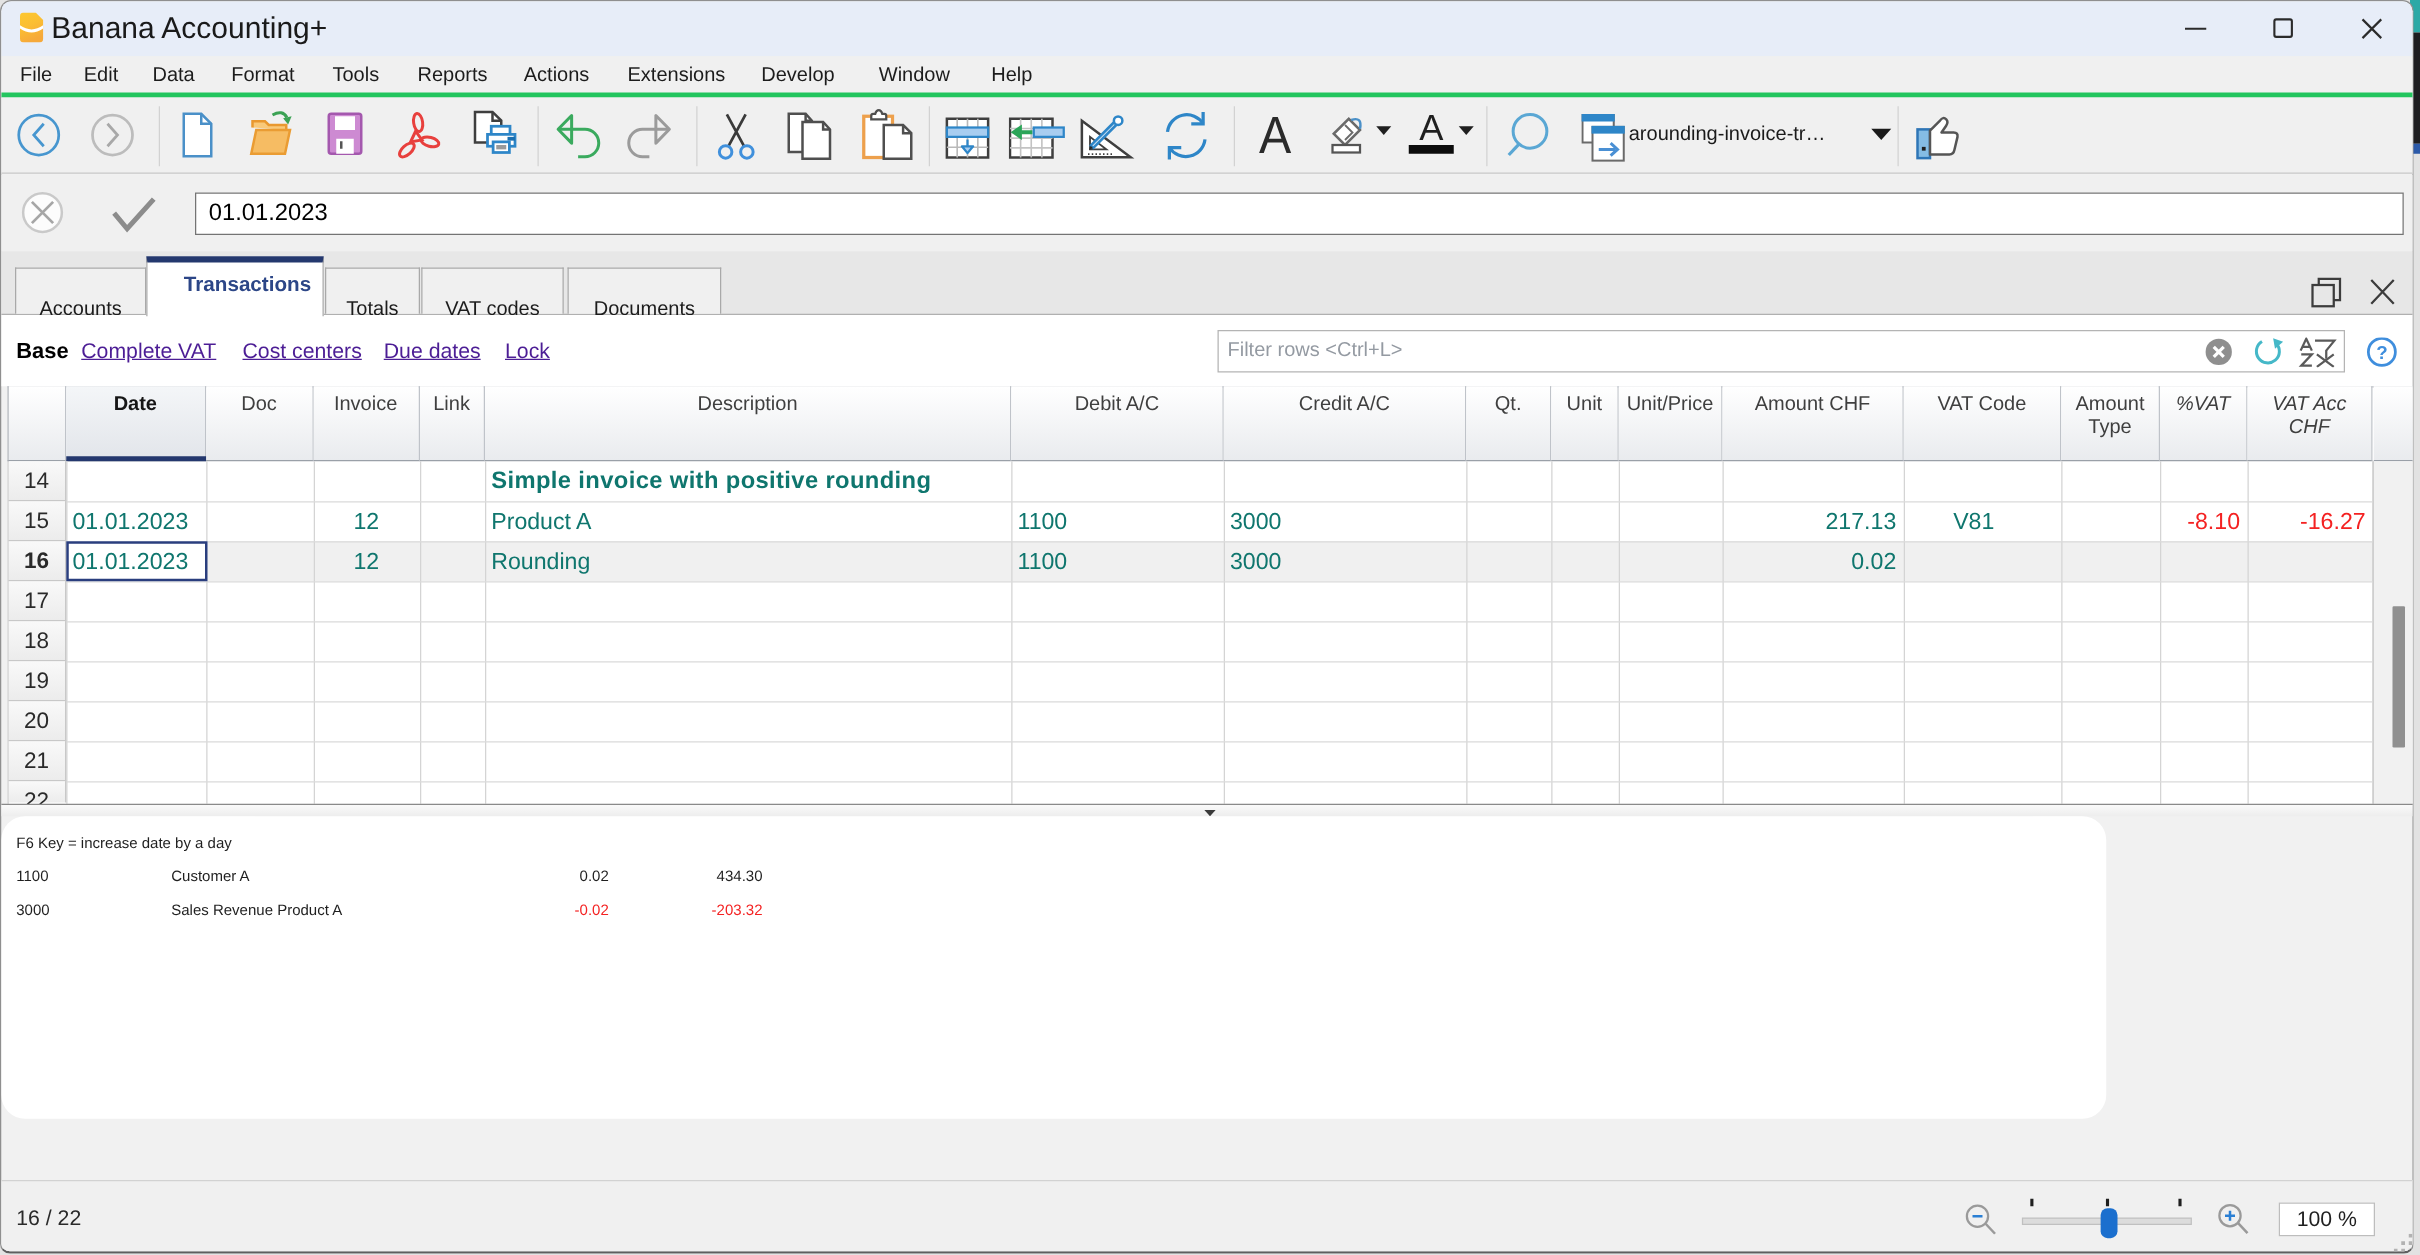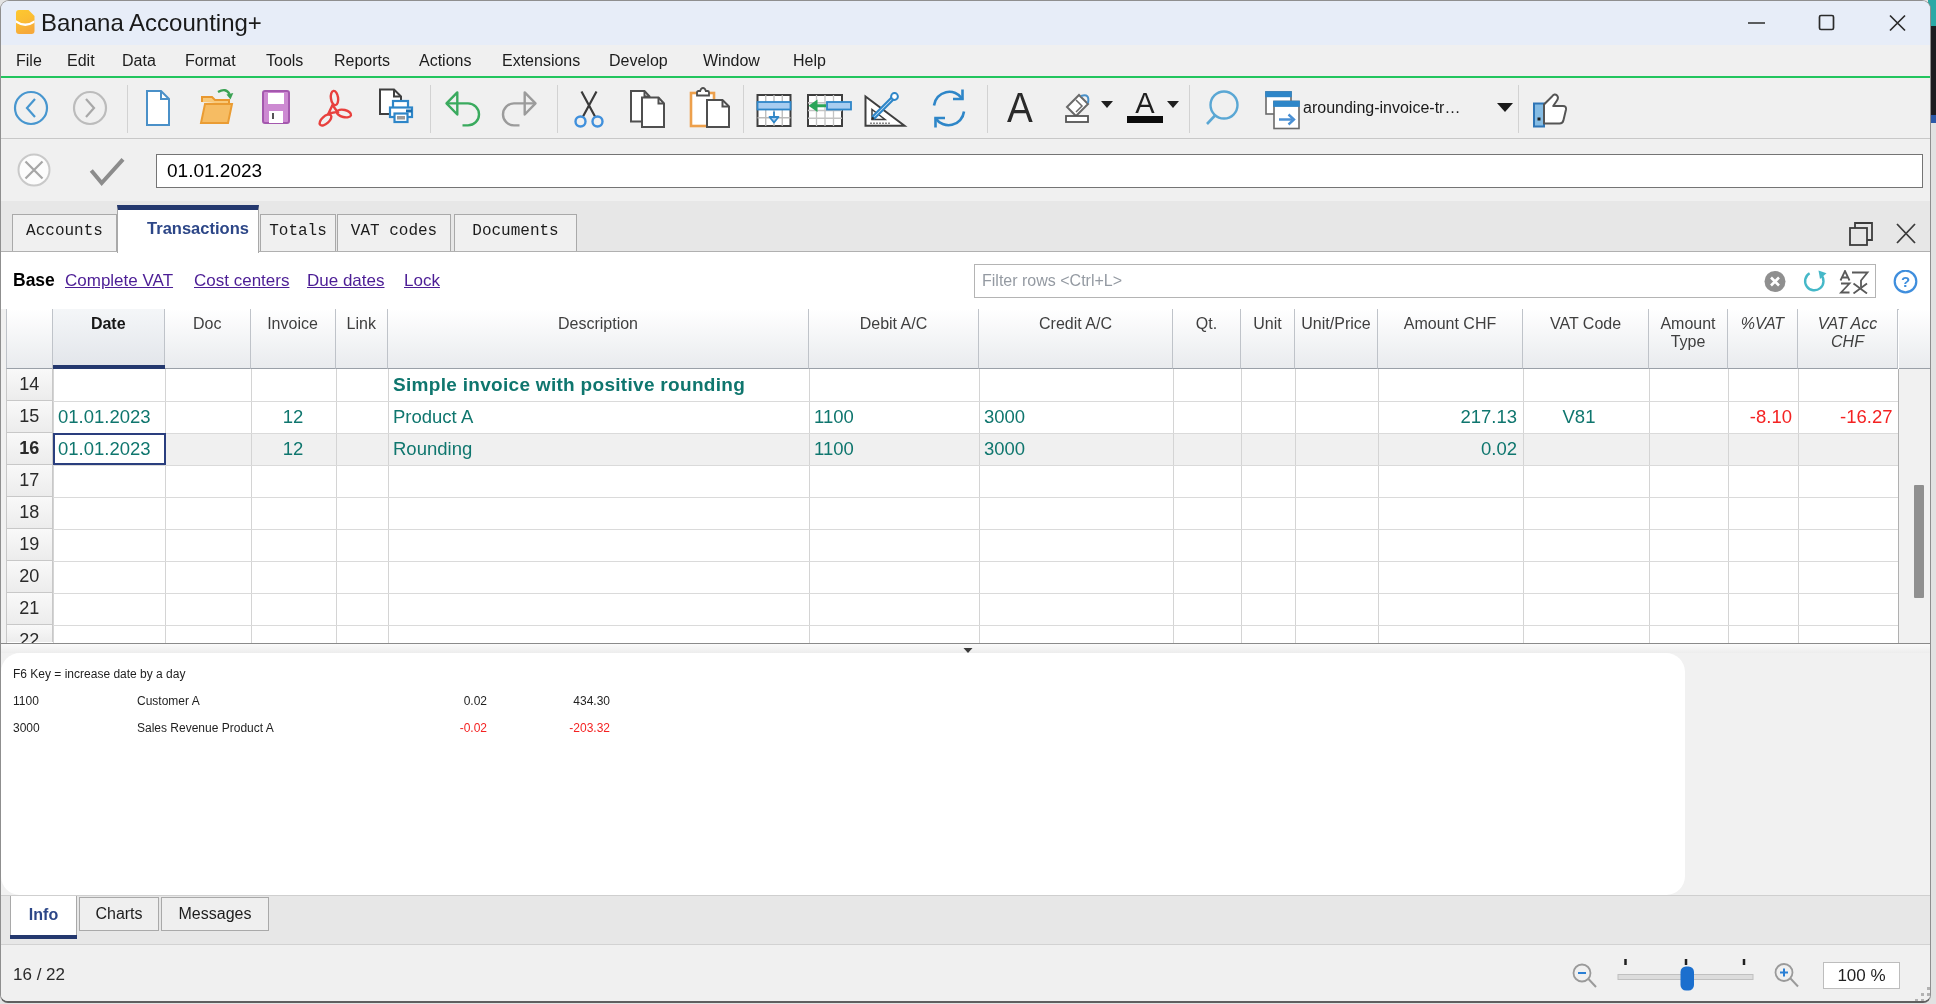--- a/index.html
+++ b/index.html
@@ -12,33 +12,33 @@
   #sliver .teal { position:absolute; left:0; top:0; width:8px; height:26px; background:#2ba9a6; }
   #sliver .dark { position:absolute; left:0; top:26px; width:8px; height:89px; background:#1d1d20; }
   #sliver .blue { position:absolute; left:0; top:115px; width:8px; height:8px; background:#2b59a8; }
   
   #win { left:0; top:0; width:1931px; height:1003px; background:#f1f1f1;
          border:1px solid #8f8f8f; border-bottom:2px solid #5f5f5f; border-radius:9px 9px 8px 8px; overflow:hidden; }
   
   #titlebar { left:0; top:0; width:1930px; height:44px; background:#e7edf8; }
   #title-text { left:40px; top:0; height:44px; line-height:44px; font-size:24px; color:#1a1a1a; }
   
-  #menubar { left:0; top:44px; width:1930px; height:33px; background:#f0f0f0; border-bottom:2px solid #22c55e; }
+  #menubar { left:0; top:44px; width:1930px; height:33px; background:#f0f0f0; border-bottom:4px solid #22c55e; }
   .menu-item { position:absolute; top:0; height:33px; line-height:32px; font-size:16px; color:#1c1c1c; }
   
   #toolbar { left:0; top:77px; width:1930px; height:61px; background:#f0f0f0; border-bottom:1px solid #c8c8c8; }
   .tsep { position:absolute; top:7px; width:1px; height:48px; background:#d2d2d2; }
   .ticon { position:absolute; top:0; }
   
   #inputrow { left:0; top:139px; width:1930px; height:61px; background:#f0f0f0; }
   #editfield { position:absolute; left:155px; top:14px; width:1767px; height:34px; background:#fff; border:1px solid #747474; font-size:19px; color:#000; line-height:32px; padding-left:10px; }
   
   #tabband { left:0; top:200px; width:1930px; height:51px; background:#e7e7e7; border-bottom:1px solid #b0b0b0; }
   .tab { position:absolute; top:13px; height:37px; background:#f0f0f0; border:1px solid #a9a9a9; border-bottom:none; font-size:16px; color:#1c1c1c; text-align:center; }
-  .tab span { display:block; margin-top:7px;font-family:Liberation Mono, monospace; }
+  .tab span { display:block; margin-top:24px; }
   #tab-sel { position:absolute; left:116px; top:204px; width:142px; height:48px; background:#fff; border-left:1px solid #a9a9a9; border-right:1px solid #a9a9a9; border-top:5px solid #24386e; z-index:3; text-align:center;padding-left:20px; }
   #tab-sel span { display:block; margin-top:9px; font-size:16.5px; font-weight:bold; color:#2c4687; }
   
   #linksrow { left:0; top:251px; width:1930px; height:57px; background:#fff; }
   .blink { position:absolute; top:19px; font-size:17px; color:#4c1d95; text-decoration:underline; }
   
   #tablewrap { left:5px; top:308px; width:1925px; height:334px; background:#fff;text-decoration:underline; }
   .hcell { position:absolute; top:0; height:60px; background:linear-gradient(#ffffff,#e9ebee); border-right:1px solid #bfc3c9; border-bottom:1px solid #9aa0a8; text-align:center; font-size:16px; color:#3f3f3f; }
   .hl1 { display:block; margin-top:6px; }
   .hl2 { display:block; margin-top:0px; }
@@ -422,26 +422,20 @@
       <div class="abs" style="left:12px;top:14px">F6 Key = increase date by a day</div>
       <div class="abs" style="left:12px;top:41px">1100</div>
       <div class="abs" style="left:136px;top:41px">Customer A</div>
       <div class="abs" style="left:386px;top:41px;width:100px;text-align:right">0.02</div>
       <div class="abs" style="left:489px;top:41px;width:120px;text-align:right">434.30</div>
       <div class="abs" style="left:12px;top:68px">3000</div>
       <div class="abs" style="left:136px;top:68px">Sales Revenue Product A</div>
       <div class="abs red" style="left:386px;top:68px;width:100px;text-align:right">-0.02</div>
       <div class="abs red" style="left:489px;top:68px;width:120px;text-align:right">-203.32</div>
     </div>
-    <div id="btabs" class="abs">
-      <div class="abs" style="left:9px;top:0;width:67px;height:39px;background:#fff;border-left:1px solid #a9a9a9;border-right:1px solid #a9a9a9;text-align:center;font-size:16px;font-weight:bold;color:#2c4687;line-height:38px">Info</div>
-      <div class="abs" style="left:9px;top:39px;width:67px;height:4px;background:#24386e"></div>
-      <div class="abs" style="left:78px;top:1px;width:80px;height:34px;background:#efefef;border:1px solid #a9a9a9;text-align:center;font-size:16px;color:#1c1c1c;line-height:32px">Charts</div>
-      <div class="abs" style="left:160px;top:1px;width:108px;height:34px;background:#efefef;border:1px solid #a9a9a9;text-align:center;font-size:16px;color:#1c1c1c;line-height:32px">Messages</div>
-    </div>
     <div id="statusbar" class="abs">
       <div class="abs" style="left:12px;top:0;height:60px;line-height:60px;font-size:17px;color:#2a2a2a">16 / 22</div>
       <svg class="abs" style="left:1565px;top:3px" width="250" height="50" viewBox="0 0 250 50">
         <circle cx="16" cy="25" r="8.5" fill="none" stroke="#9a9a9a" stroke-width="1.8"></circle>
         <path d="M22.5 31 L30 39" stroke="#9a9a9a" stroke-width="2"></path>
         <path d="M12 25 H20" stroke="#2a7fd4" stroke-width="2"></path>
         <path d="M59.5 11 V17 M120 11 V17 M178 11 V17" stroke="#1f1f1f" stroke-width="2.5"></path>
         <rect x="52" y="26.5" width="135" height="5" fill="#dcdcdc" stroke="#c0c0c0" stroke-width="1"></rect>
         <rect x="114.5" y="18.5" width="13.5" height="24" rx="5.5" fill="#1b6fce"></rect>
         <circle cx="218" cy="24.5" r="8.5" fill="none" stroke="#9a9a9a" stroke-width="1.8"></circle>

